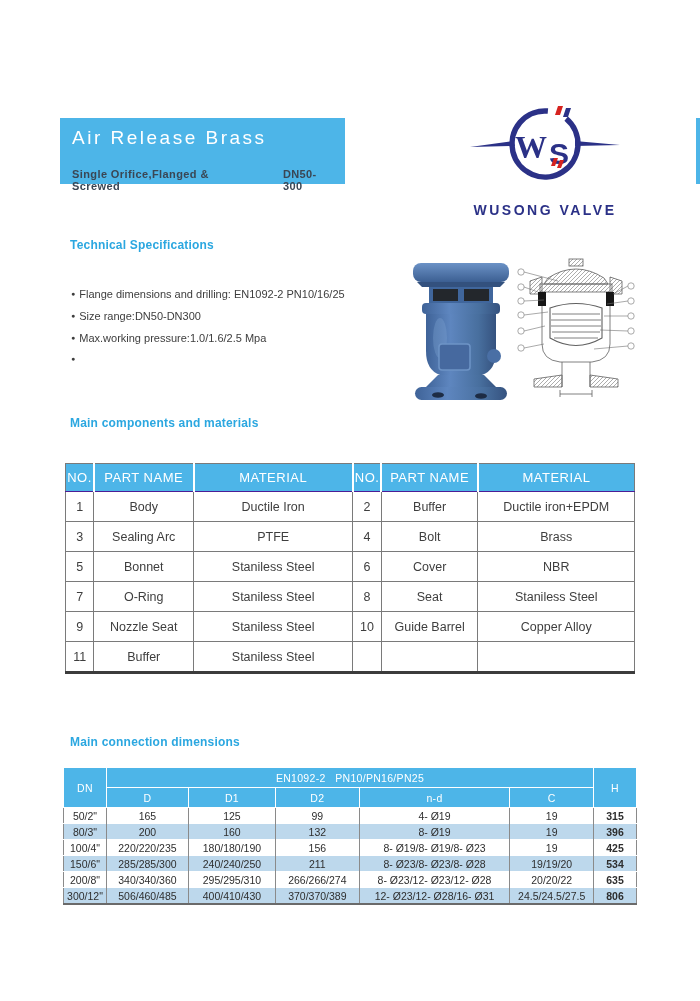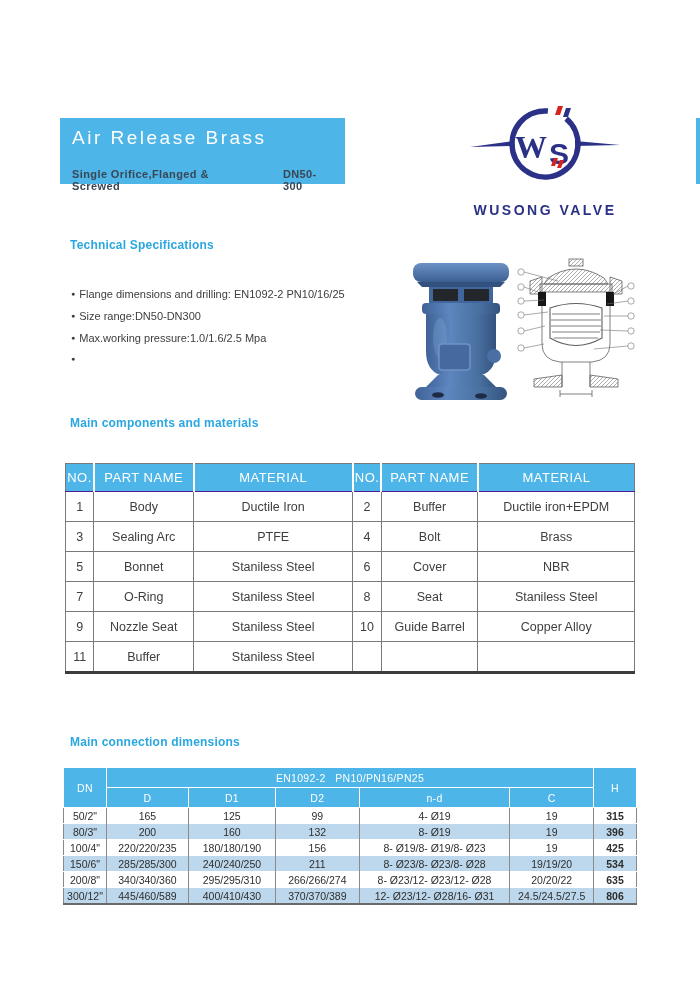--- a/index.html
+++ b/index.html
@@ -332,21 +332,21 @@
           <td>200/8"</td>
           <td>340/340/360</td>
           <td>295/295/310</td>
           <td>266/266/274</td>
           <td>8- Ø23/12- Ø23/12- Ø28</td>
           <td>20/20/22</td>
           <td>635</td>
         </tr>
         <tr>
           <td>300/12"</td>
-          <td>445/460/589</td>
+          <td>506/460/485</td>
           <td>400/410/430</td>
           <td>370/370/389</td>
           <td>12- Ø23/12- Ø28/16- Ø31</td>
           <td>24.5/24.5/27.5</td>
           <td>806</td>
         </tr>
       </tbody>
   </table>
 
 </div>

